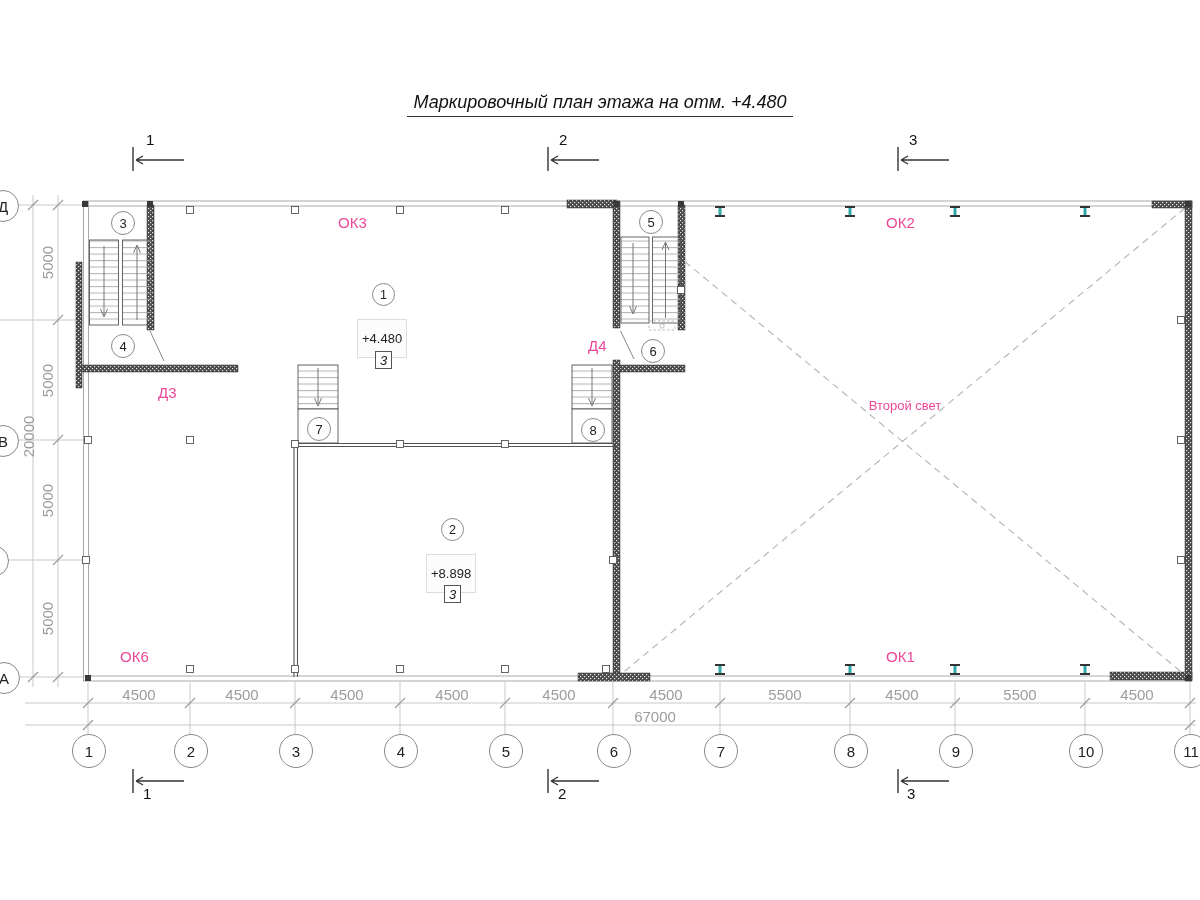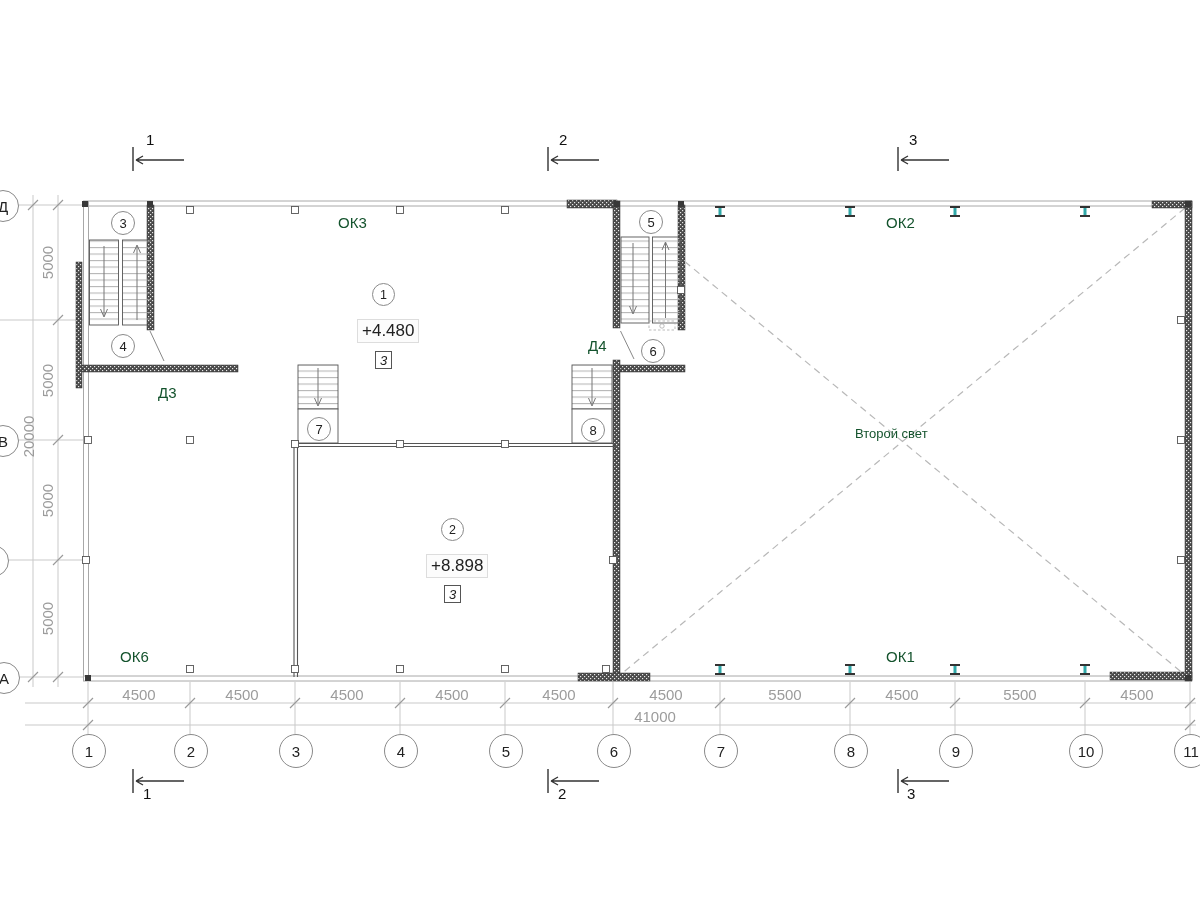--- a/index.html
+++ b/index.html
@@ -1,33 +1,33 @@
 <!DOCTYPE html>
 <html><head>
 <meta charset="utf-8">
 <style>
   html,body{margin:0;padding:0;background:#fff;}
   #canvas{position:relative;width:1200px;height:900px;background:#fff;overflow:hidden;
           font-family:"Liberation Sans",sans-serif;}
   svg{position:absolute;left:0;top:0;}
-  .t{position:absolute;white-space:nowrap;color:#14532d;font-family:"Liberation Sans",sans-serif;}
+  .t{position:absolute;white-space:nowrap;color:#ec4899;font-family:"Liberation Sans",sans-serif;}
   .title{left:0;right:0;top:92px;text-align:center;font-size:18px;font-style:italic;color:#111;}
   .title span{display:inline-block;border-bottom:1.4px solid #333;padding:0 6px 3px 6px;}
   .c{position:absolute;border:1px solid #8a8a8a;border-radius:50%;background:#fff;
      display:flex;align-items:center;justify-content:center;color:#222;}
   .c32{width:32px;height:32px;font-size:15px;}
   .c30{width:30px;height:30px;font-size:15px;}
   .c22{width:22px;height:22px;font-size:13px;}
   .c21{width:21px;height:21px;font-size:12.5px;}
   .dimt{position:absolute;color:#9c9c9c;font-size:15px;text-align:center;width:60px;}
   .rot{transform:rotate(-90deg);}
   .lbl{font-size:15px;}
   .sec{font-size:15px;color:#111;}
-  .elev{position:absolute;border:1px solid #ddd;background:#fcfcfc;font-size:17px;color:#222;
-        padding:1px 4px;}
+  .elev{position:absolute;border:1px solid #ddd;background:#fcfcfc;font-size:13px;color:#222;
+        padding:11px 4px;}
   .tbox{position:absolute;border:1.2px solid #555;font-style:italic;font-size:13px;color:#222;
         width:15px;height:16px;display:flex;align-items:center;justify-content:center;background:#fff;}
   .small{font-size:13px;}
 </style>
 </head>
 <body>
 
 <div id="canvas">
 
   <svg width="1200" height="900">
@@ -181,36 +181,37 @@
     <g stroke="#333" stroke-width="1.4" fill="none">
       <path d="M133 147V171 M136 160H184 M136 160 143 156 M136 160 143 164"></path>
       <path d="M548 147V171 M551 160H599 M551 160 558 156 M551 160 558 164"></path>
       <path d="M898 147V171 M901 160H949 M901 160 908 156 M901 160 908 164"></path>
       <path d="M133 769V793 M136 781H184 M136 781 143 777 M136 781 143 785"></path>
       <path d="M548 769V793 M551 781H599 M551 781 558 777 M551 781 558 785"></path>
       <path d="M898 769V793 M901 781H949 M901 781 908 777 M901 781 908 785"></path>
     </g>
   </svg>
 
+  <div class="t title"><span>Маркировочный план этажа на отм. +4.480</span></div>
 
   <div class="t sec" style="left:146px;top:131px;">1</div>
   <div class="t sec" style="left:559px;top:131px;">2</div>
   <div class="t sec" style="left:909px;top:131px;">3</div>
 
   <div class="t sec" style="left:143px;top:785px;">1</div>
   <div class="t sec" style="left:558px;top:785px;">2</div>
   <div class="t sec" style="left:907px;top:785px;">3</div>
 
   <div class="t lbl" style="left:338px;top:214px;">ОК3</div>
   <div class="t lbl" style="left:886px;top:214px;">ОК2</div>
   <div class="t lbl" style="left:120px;top:648px;">ОК6</div>
   <div class="t lbl" style="left:886px;top:648px;">ОК1</div>
   <div class="t lbl" style="left:158px;top:336px;margin-top:48px;">Д3</div>
   <div class="t lbl" style="left:588px;top:337px;">Д4</div>
-  <div class="t small" style="position:absolute;left:855px;top:398px;width:100px;margin-top:28px;">Второй свет</div>
+  <div class="t small" style="position:absolute;left:855px;top:398px;width:100px;text-align:center;">Второй свет</div>
 
   <div class="c c22" style="left:111px;top:211px;">3</div>
   <div class="c c22" style="left:111px;top:334px;">4</div>
   <div class="c c22" style="left:639px;top:210px;">5</div>
   <div class="c c22" style="left:641px;top:339px;">6</div>
   <div class="c c22" style="left:307px;top:417px;">7</div>
   <div class="c c22" style="left:581px;top:418px;">8</div>
 
   <div class="c c21" style="left:372px;top:283px;">1</div>
   <div class="elev" style="left:357px;top:319px;">+4.480</div>
@@ -223,21 +224,21 @@
   <div class="dimt" style="left:109px;top:686px;">4500</div>
   <div class="dimt" style="left:212px;top:686px;">4500</div>
   <div class="dimt" style="left:317px;top:686px;">4500</div>
   <div class="dimt" style="left:422px;top:686px;">4500</div>
   <div class="dimt" style="left:529px;top:686px;">4500</div>
   <div class="dimt" style="left:636px;top:686px;">4500</div>
   <div class="dimt" style="left:755px;top:686px;">5500</div>
   <div class="dimt" style="left:872px;top:686px;">4500</div>
   <div class="dimt" style="left:990px;top:686px;">5500</div>
   <div class="dimt" style="left:1107px;top:686px;">4500</div>
-  <div class="dimt" style="left:625px;top:708px;">41000</div>
+  <div class="dimt" style="left:625px;top:708px;">67000</div>
 
   <div class="dimt rot" style="left:17px;top:254px;">5000</div>
   <div class="dimt rot" style="left:17px;top:372px;">5000</div>
   <div class="dimt rot" style="left:17px;top:492px;">5000</div>
   <div class="dimt rot" style="left:17px;top:610px;">5000</div>
   <div class="dimt rot" style="left:-2px;top:428px;">20000</div>
 
   <div class="c c32" style="left:72px;top:734px;">1</div>
   <div class="c c32" style="left:174px;top:734px;">2</div>
   <div class="c c32" style="left:279px;top:734px;">3</div>

